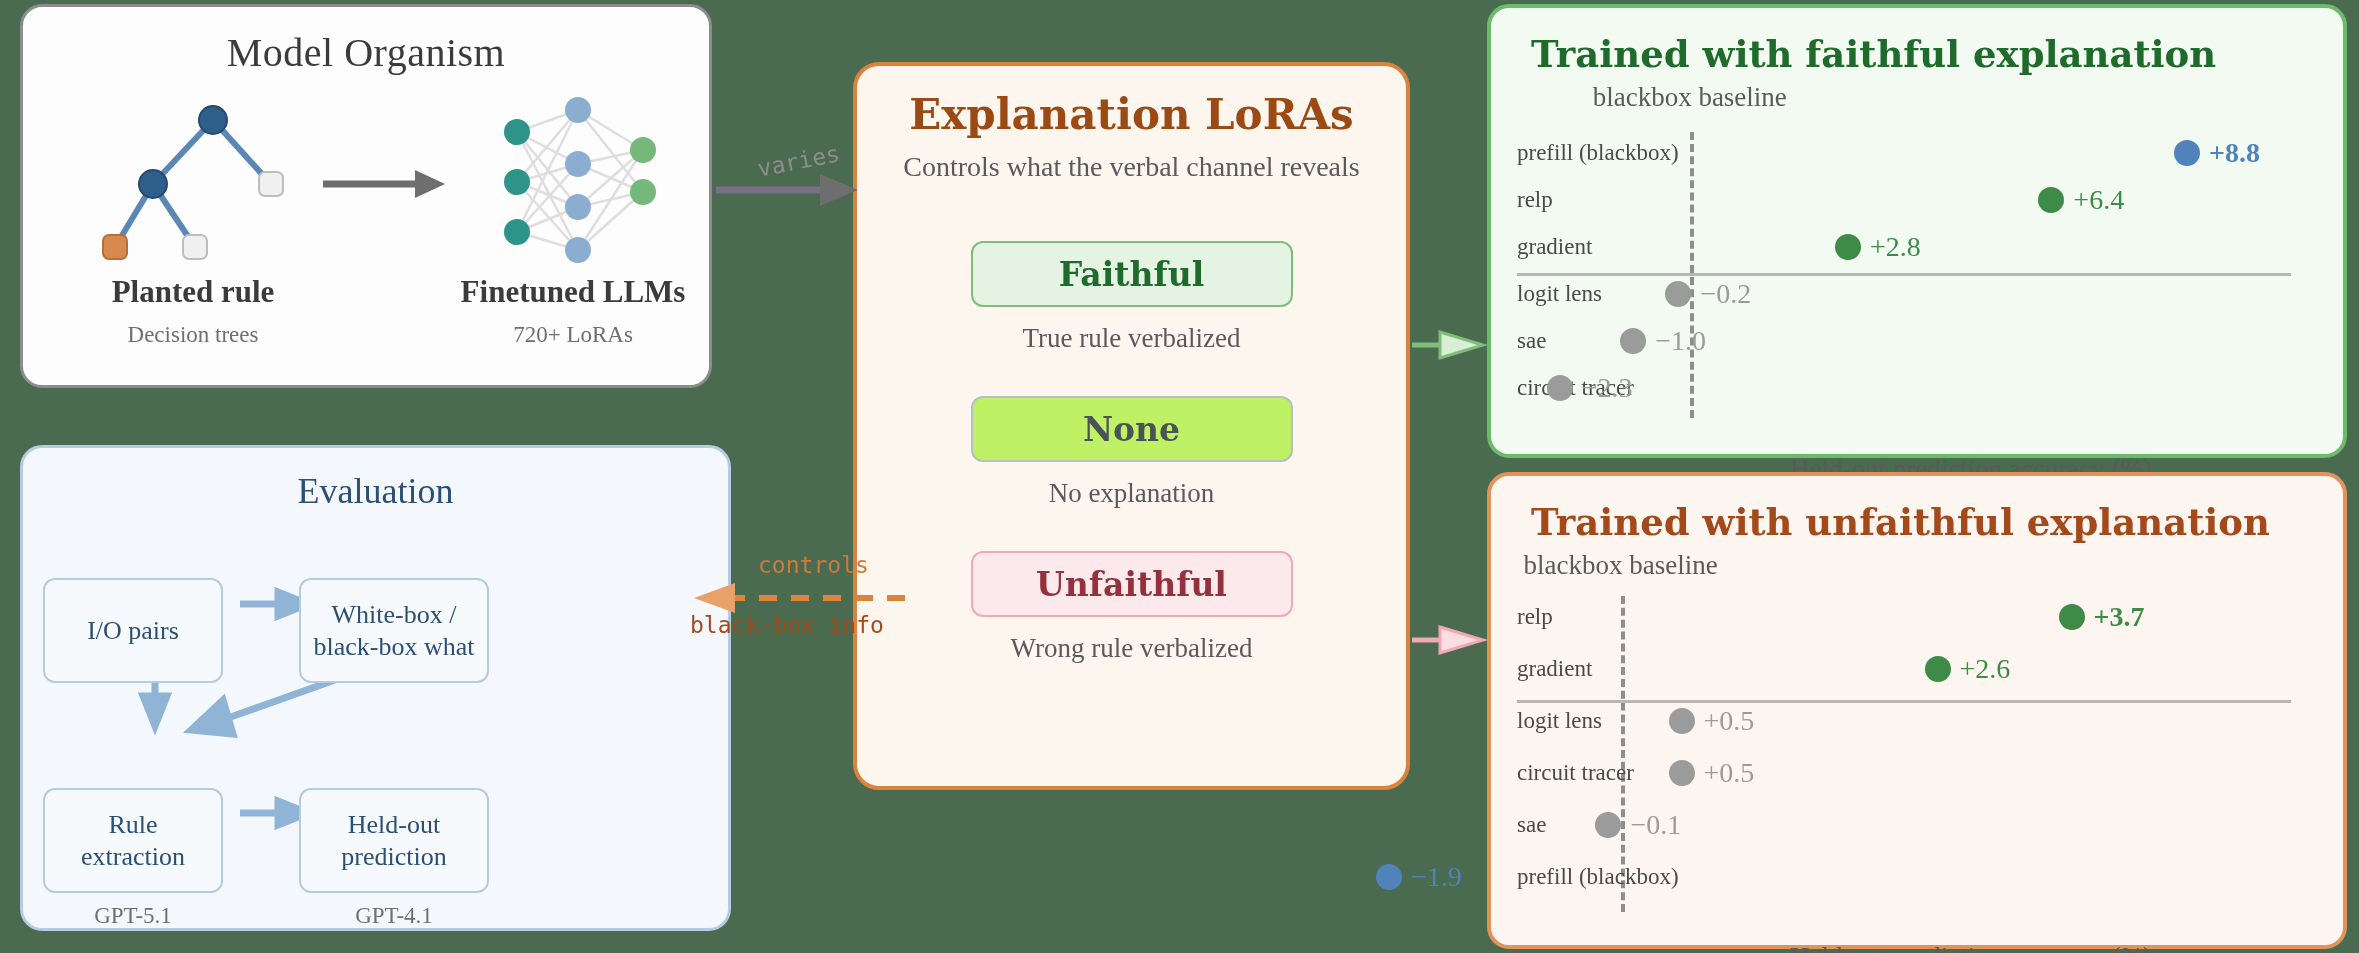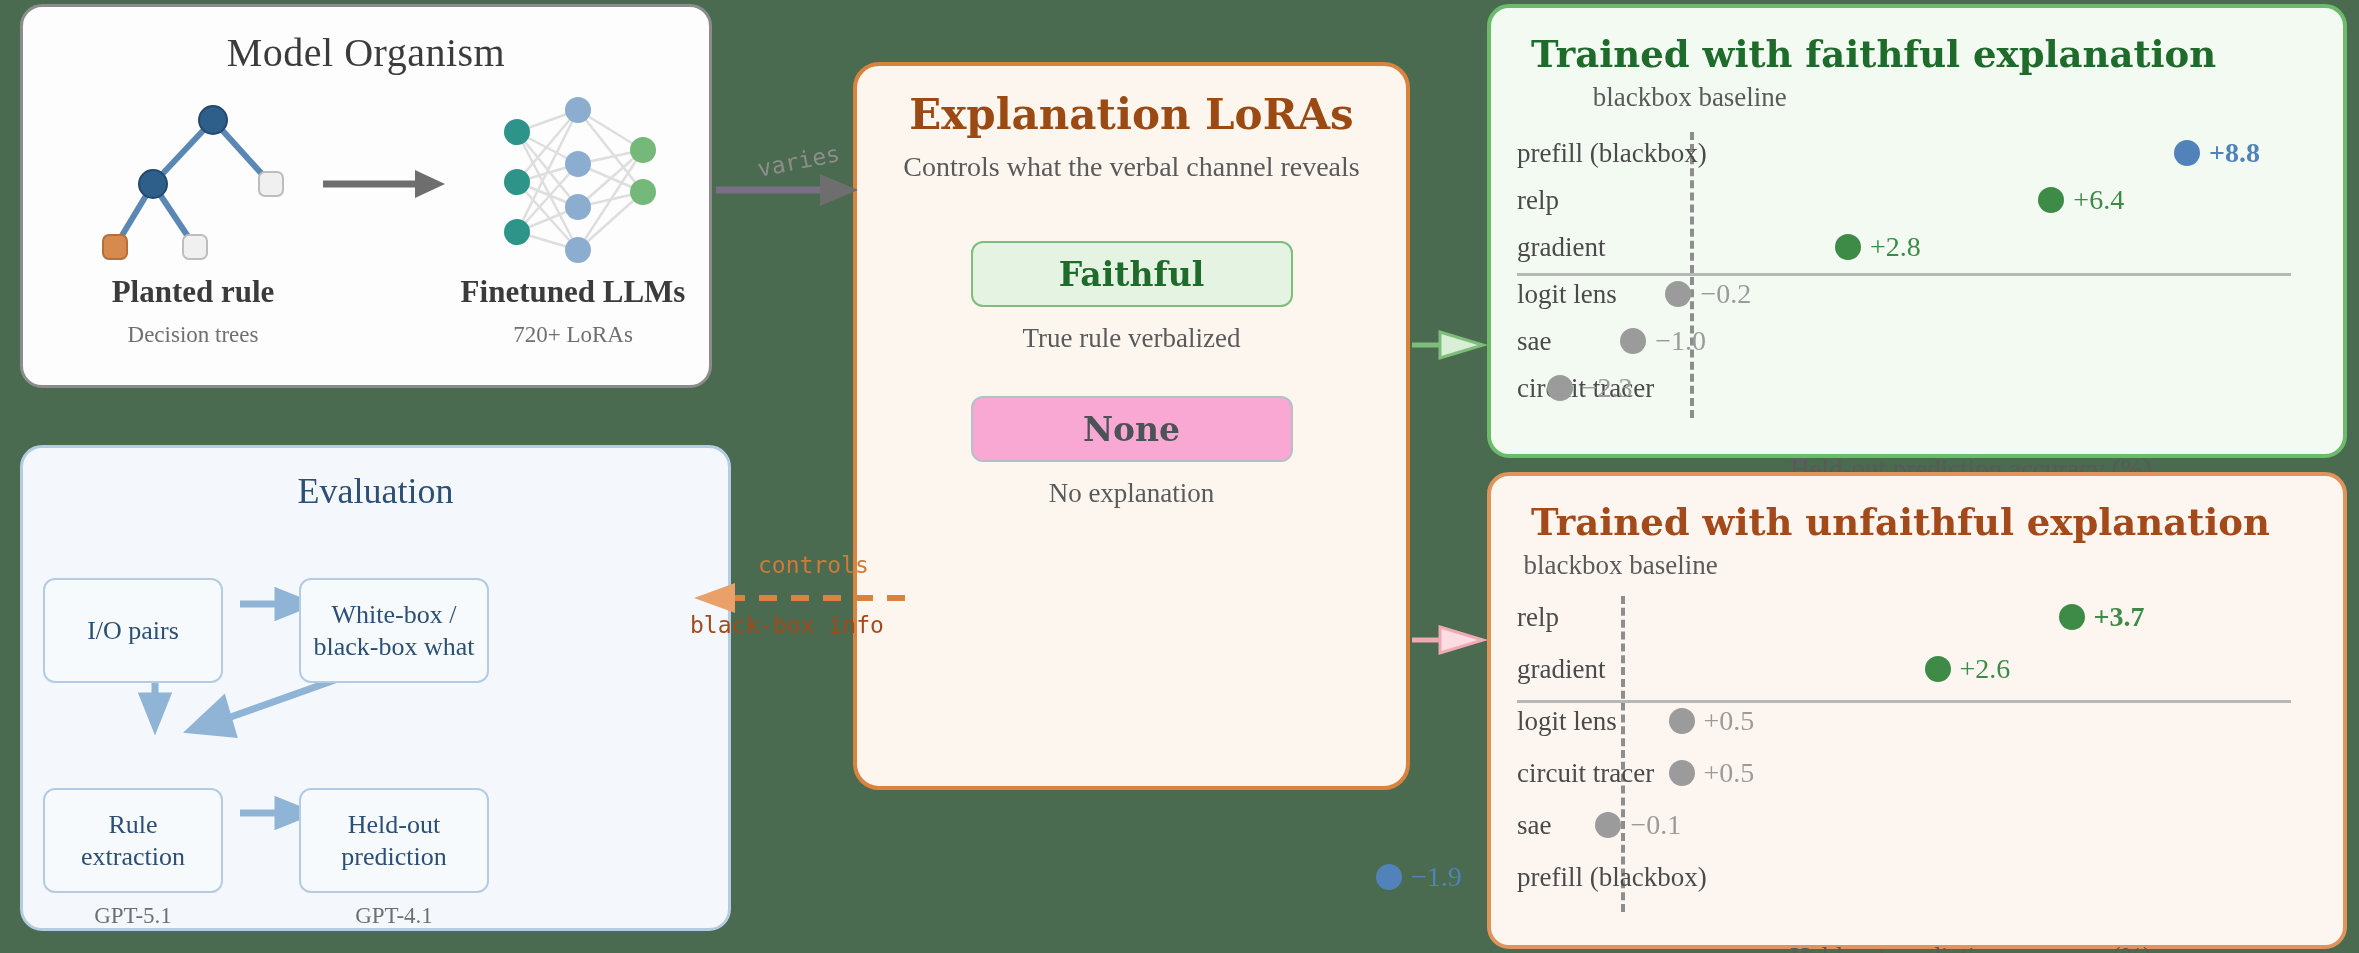--- a/index.html
+++ b/index.html
@@ -51,21 +51,21 @@
   }
   #explanation-axis .subtitle{
     text-align:center;font-size:28px;color:#5a5a5a;line-height:1.3;margin-top:10px;
   }
   .chip{
     margin:0 auto;width:322px;height:66px;border-radius:12px;box-sizing:border-box;
     display:flex;align-items:center;justify-content:center;
     font-size:33px;font-weight:bold;font-family:"DejaVu Serif", serif;
   }
   .chip-faithful{background:#e4f3e2;border:2px solid #7fbd7a;color:#1f6b2b;}
-  .chip-none{background:#f9a8d4;border:2px solid #b6bfc4;color:#4b5357;}
+  .chip-none{background:#bef264;border:2px solid #b6bfc4;color:#4b5357;}
   .chip-unfaithful{background:#fce9ec;border:2px solid #eeaab5;color:#94313c;}
   .chip-note{text-align:center;font-size:27px;color:#5a5a5a;margin-top:16px;}
 
   
   #faithful-results{
     left:1487px;top:4px;width:860px;height:454px;
     background:#f2faf2;border:4px solid #6cbb6c;
   }
   #unfaithful-results{
     left:1487px;top:472px;width:860px;height:477px;
@@ -74,21 +74,21 @@
   .res-title{font-size:37px;font-weight:bold;font-family:"DejaVu Serif", serif;
     margin:24px 0 0 40px;}
   #faithful-results .res-title{color:#1f6b2b;}
   #unfaithful-results .res-title{color:#a3491a;}
 
   .plot{position:relative;margin:6px 0 0 0;}
   .baseline-label{position:absolute;font-size:27px;color:#5a5a5a;white-space:nowrap;
     transform:translateX(-50%);}
   .baseline-line{position:absolute;width:0;border-left:4px dashed #8e8e8e;}
   .row{position:absolute;left:0;right:0;height:34px;}
-  .row-label{position:absolute;font-size:27px;color:#4a4a4a;white-space:nowrap;
+  .row-label{position:absolute;font-size:23px;color:#4a4a4a;white-space:nowrap;
     top:50%;transform:translateY(-50%);}
   .dot{position:absolute;width:26px;height:26px;border-radius:50%;
     top:50%;transform:translate(-50%,-50%);}
   .dot-value{position:absolute;font-size:28px;top:50%;transform:translateY(-50%);
     white-space:nowrap;}
   .sep-line{position:absolute;height:0;border-top:3px solid #b7b7b7;}
   .axis-caption{position:absolute;font-size:27px;color:#5a5a5a;white-space:nowrap;
     transform:translateX(-50%);}
 
   
@@ -209,20 +209,26 @@
       <span>Faithful</span>
     </div>
     <div class="chip-note">True rule verbalized</div>
   </div>
   <div style="margin-top:42px;">
     <div class="chip chip-none">
       <span>None</span>
     </div>
     <div class="chip-note">No explanation</div>
   </div>
+  <div style="margin-top:42px;">
+    <div class="chip chip-unfaithful">
+      <span>Unfaithful</span>
+    </div>
+    <div class="chip-note">Wrong rule verbalized</div>
+  </div>
 </div>
 
 <div class="panel" id="faithful-results">
   <div class="res-title">Trained with faithful explanation</div>
   <div class="plot" id="plot-faithful" style="height: 380px;">
       <div class="baseline-label" style="left: 198.75px; top: 0px;">blackbox baseline</div>
       <div class="baseline-line" style="left: 198.75px; top: 50px; height: 286px;"></div>
       <div class="row" style="top: 54px;">
         <div class="row-label" style="left: 26px;">prefill (blackbox)</div>
         <div class="dot" style="left: 695.95px; background: rgb(81, 130, 186);"></div>

